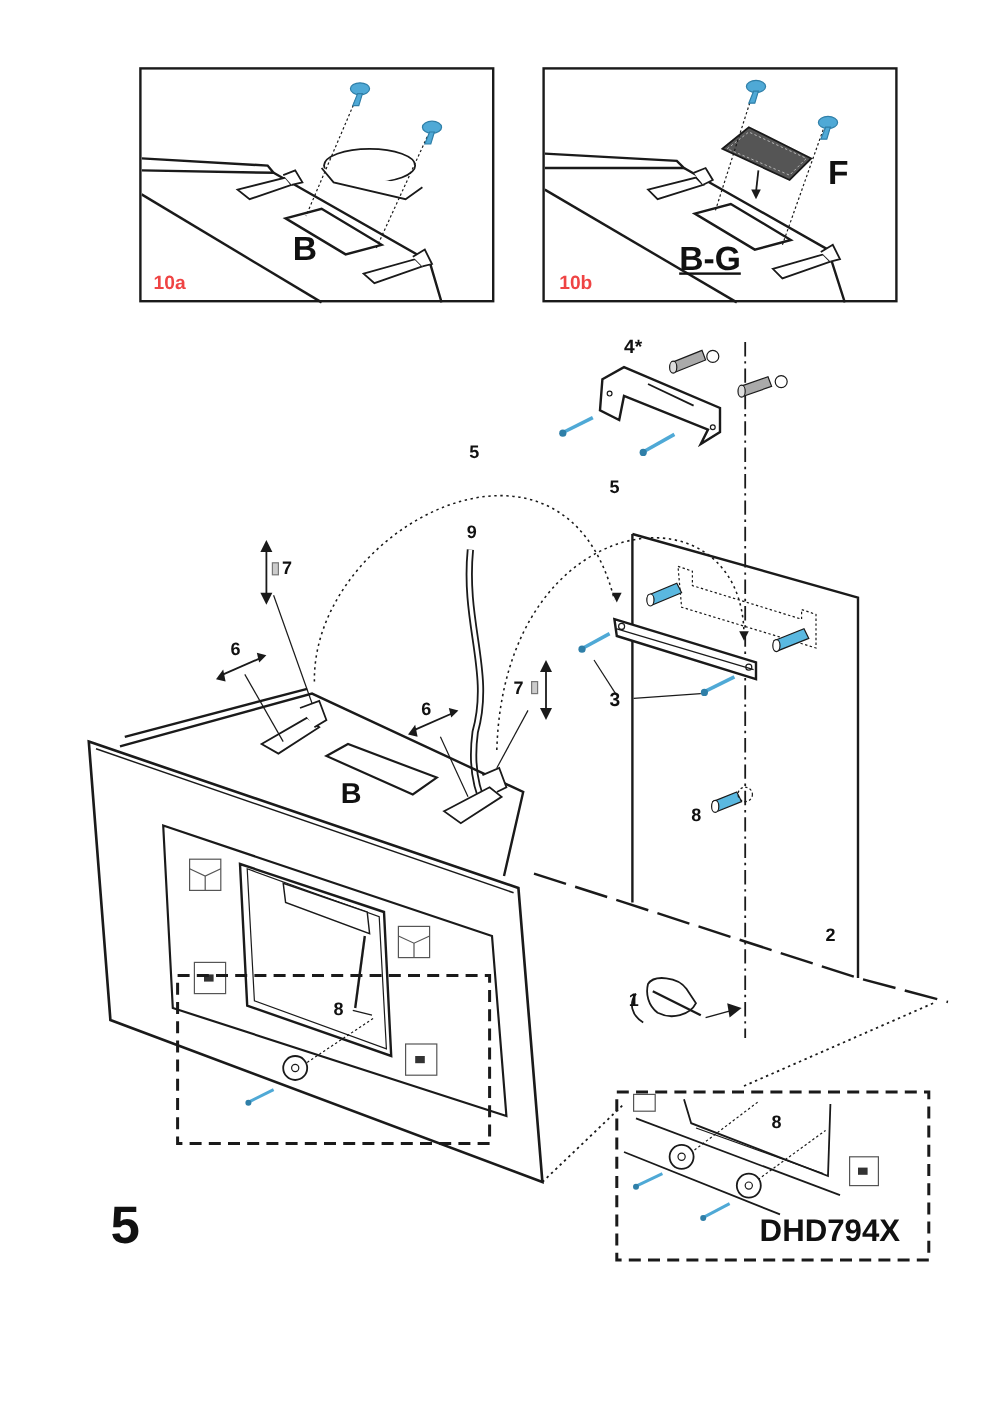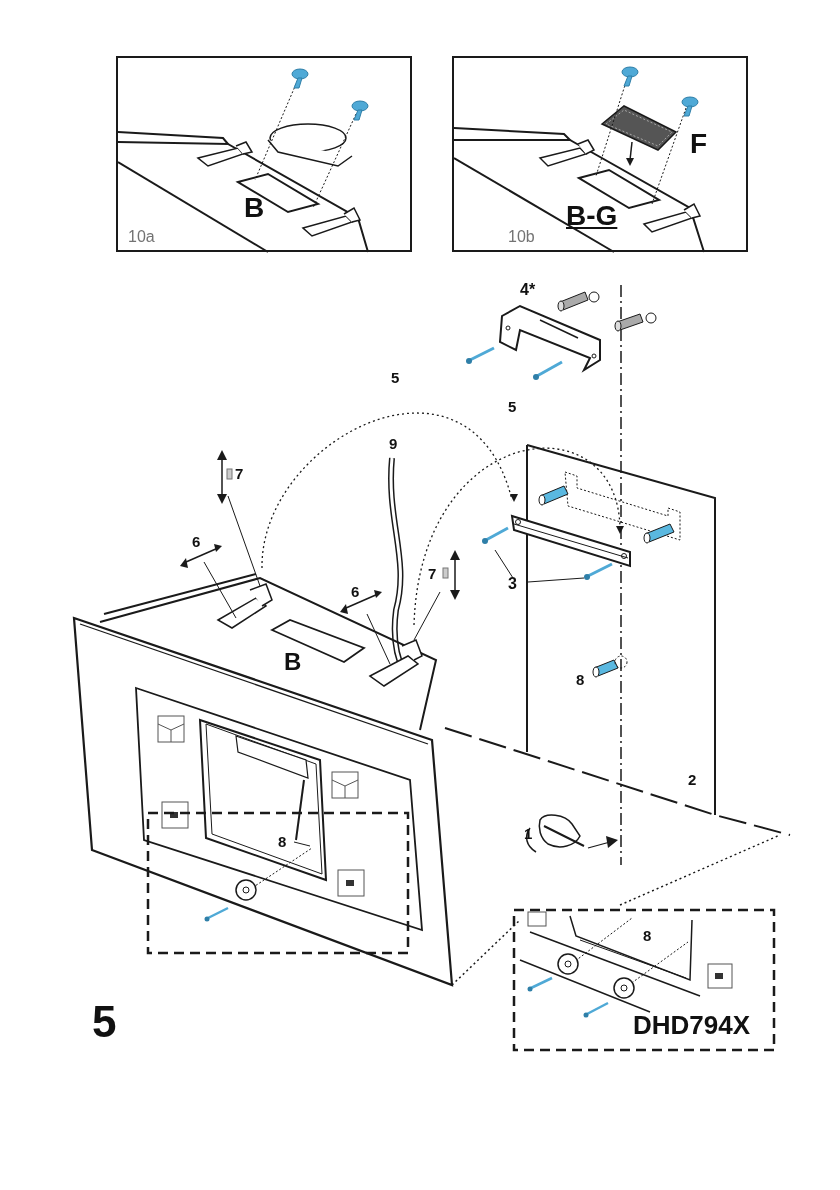--- a/index.html
+++ b/index.html
@@ -1,20 +1,20 @@
 <!DOCTYPE html>
 <html><head>
 <meta charset="utf-8">
 <style>
   html, body { margin: 0; padding: 0; background: #ffffff; }
   body { width: 840px; height: 1190px; position: relative; overflow: hidden;
          font-family: "Liberation Sans", sans-serif; }
   svg { position: absolute; left: 0; top: 0; }
   .panel-box { position: absolute; border: 2px solid #1a1a1a; background: #fff; box-sizing: border-box; }
-  .panel-label { position: absolute; font-weight: normal; font-size: 16px; color: #737373; }
+  .panel-label { position: absolute; font-weight: bold; font-size: 16px; color: #ef4444; }
   .callout { position: absolute; font-weight: bold; color: #111; line-height: 1; }
 </style>
 </head>
 <body>
 
 <div class="panel-box" style="left:116px;top:56px;width:296px;height:196px;">
   <svg width="296" height="196" viewBox="0 0 296 196">
 
     <path d="M0 74 L105 80 L110 86 L0 84" fill="none" stroke="#1a1a1a" stroke-width="2"></path>
     <path d="M0 104 L150 194" fill="none" stroke="#1a1a1a" stroke-width="2"></path>
@@ -67,21 +67,21 @@
     <line x1="232" y1="50" x2="198" y2="146" stroke="#1a1a1a" stroke-width="1" stroke-dasharray="2,2"></line>
     <g>
       <ellipse cx="176" cy="14" rx="8" ry="5" fill="#4fa9d6" stroke="#2f7fa8"></ellipse>
       <path d="M174 18 L170 28 L175 28 L178 18 Z" fill="#4fa9d6" stroke="#2f7fa8"></path>
     </g>
     <g>
       <ellipse cx="236" cy="44" rx="8" ry="5" fill="#4fa9d6" stroke="#2f7fa8"></ellipse>
       <path d="M234 48 L230 58 L235 58 L238 48 Z" fill="#4fa9d6" stroke="#2f7fa8"></path>
     </g>
   </svg>
-  <div class="panel-label" style="left:12px;top:170px;margin-left:42px;">10b</div>
+  <div class="panel-label" style="left:12px;top:170px;">10b</div>
   <div class="callout" style="left:112px;top:144px;font-size:28px;text-decoration:underline;">B-G</div>
   <div class="callout" style="left:236px;top:72px;font-size:28px;">F</div>
 </div>
 
 <svg width="840" height="1190" viewBox="0 0 840 1190" style="top:0;left:0;">
 
   <line x1="621" y1="285" x2="621" y2="865" stroke="#1a1a1a" stroke-width="1.5" stroke-dasharray="12,4,2,4"></line>
 
   <path d="M527 445 L715 498 L715 815" fill="none" stroke="#1a1a1a" stroke-width="2"></path>
   <line x1="527" y1="445" x2="527" y2="752" stroke="#1a1a1a" stroke-width="2"></line>

